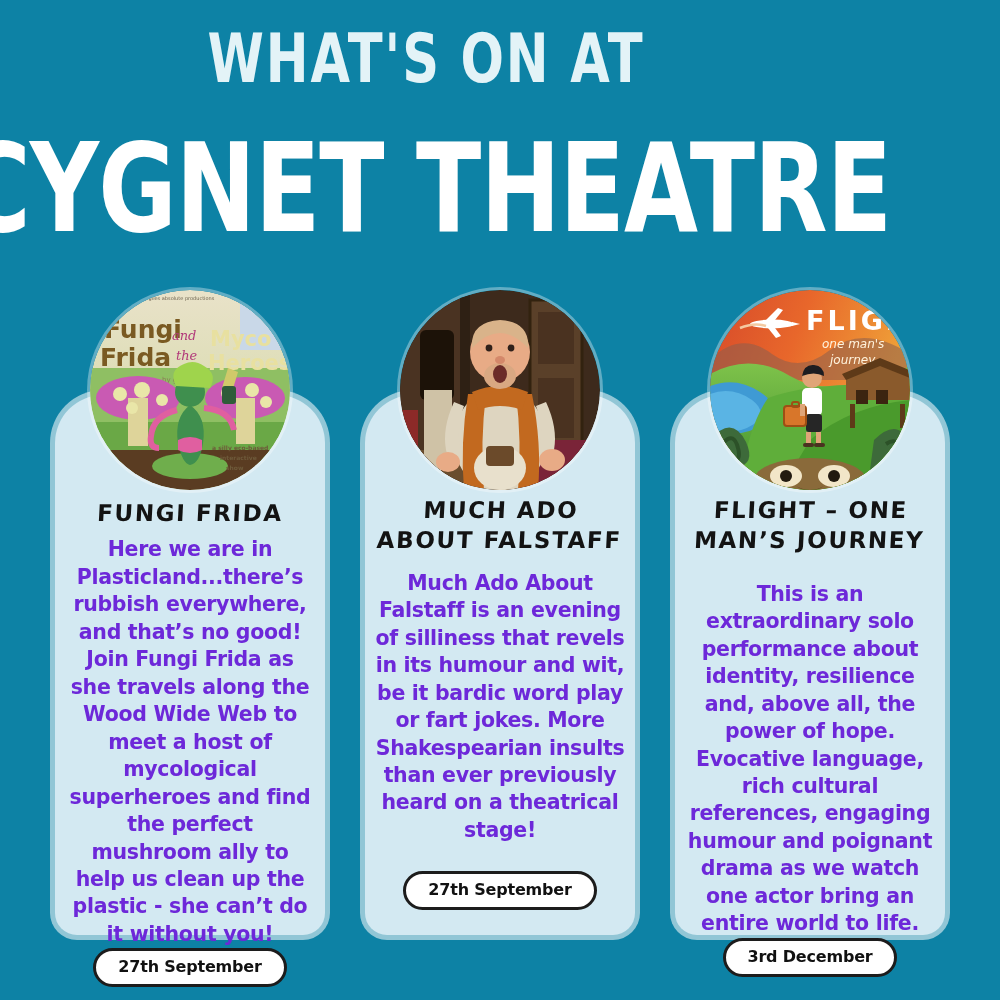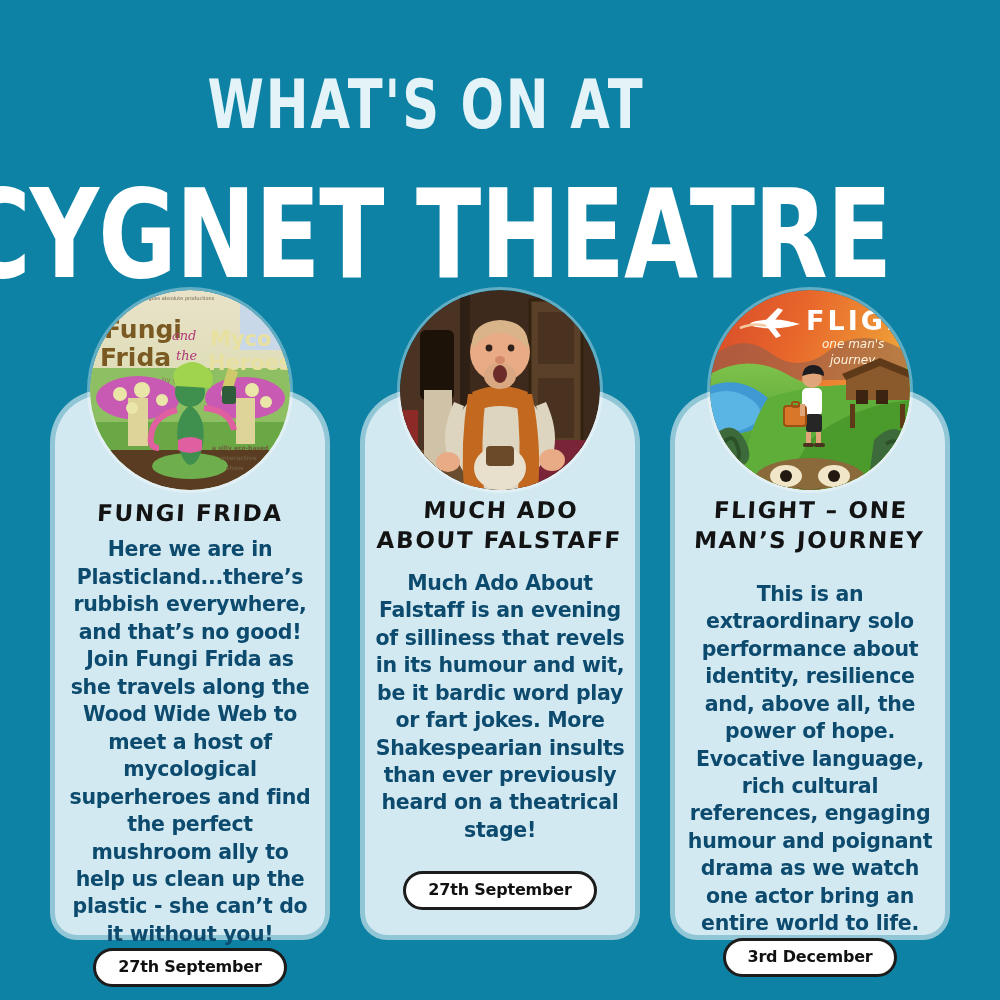--- a/index.html
+++ b/index.html
@@ -9,21 +9,21 @@
   }
   body {
     background:#0d82a5;
     position:relative;
   }
 
   
   .header {
     position:absolute; left:0; top:0; width:852px; height:275px;
     display:flex; flex-direction:column; align-items:center;
-    justify-content:flex-start; padding-top:72px;
+    justify-content:flex-start; padding-top:26px;
   }
   .kicker {
     color:#e3f3f7;
     font-family:"DejaVu Sans", sans-serif;
     font-weight:700;
     font-size:55px;
     letter-spacing:2px;
     line-height:1;
     transform:scaleY(1.22) scaleX(0.93);
     transform-origin:center top;
@@ -86,21 +86,21 @@
     line-height:1.32;
     letter-spacing:1.6px;
     text-align:center;
     transform:skewX(-3deg);
     width:100%;
   }
   .card-2 .card-title, .card-3 .card-title { margin-top:100px; }
 
   .card-body {
     margin-top:8px;
-    color:#0c4a6e;
+    color:#6d28d9;
     font-family:"DejaVu Sans", sans-serif;
     font-weight:700;
     font-size:20.5px;
     line-height:1.34;
     text-align:center;
     width:252px;
     letter-spacing:-0.3px;
     flex:1 1 auto;
   }
   .card-2 .card-body { font-size:20.5px; margin-top:14px; }

